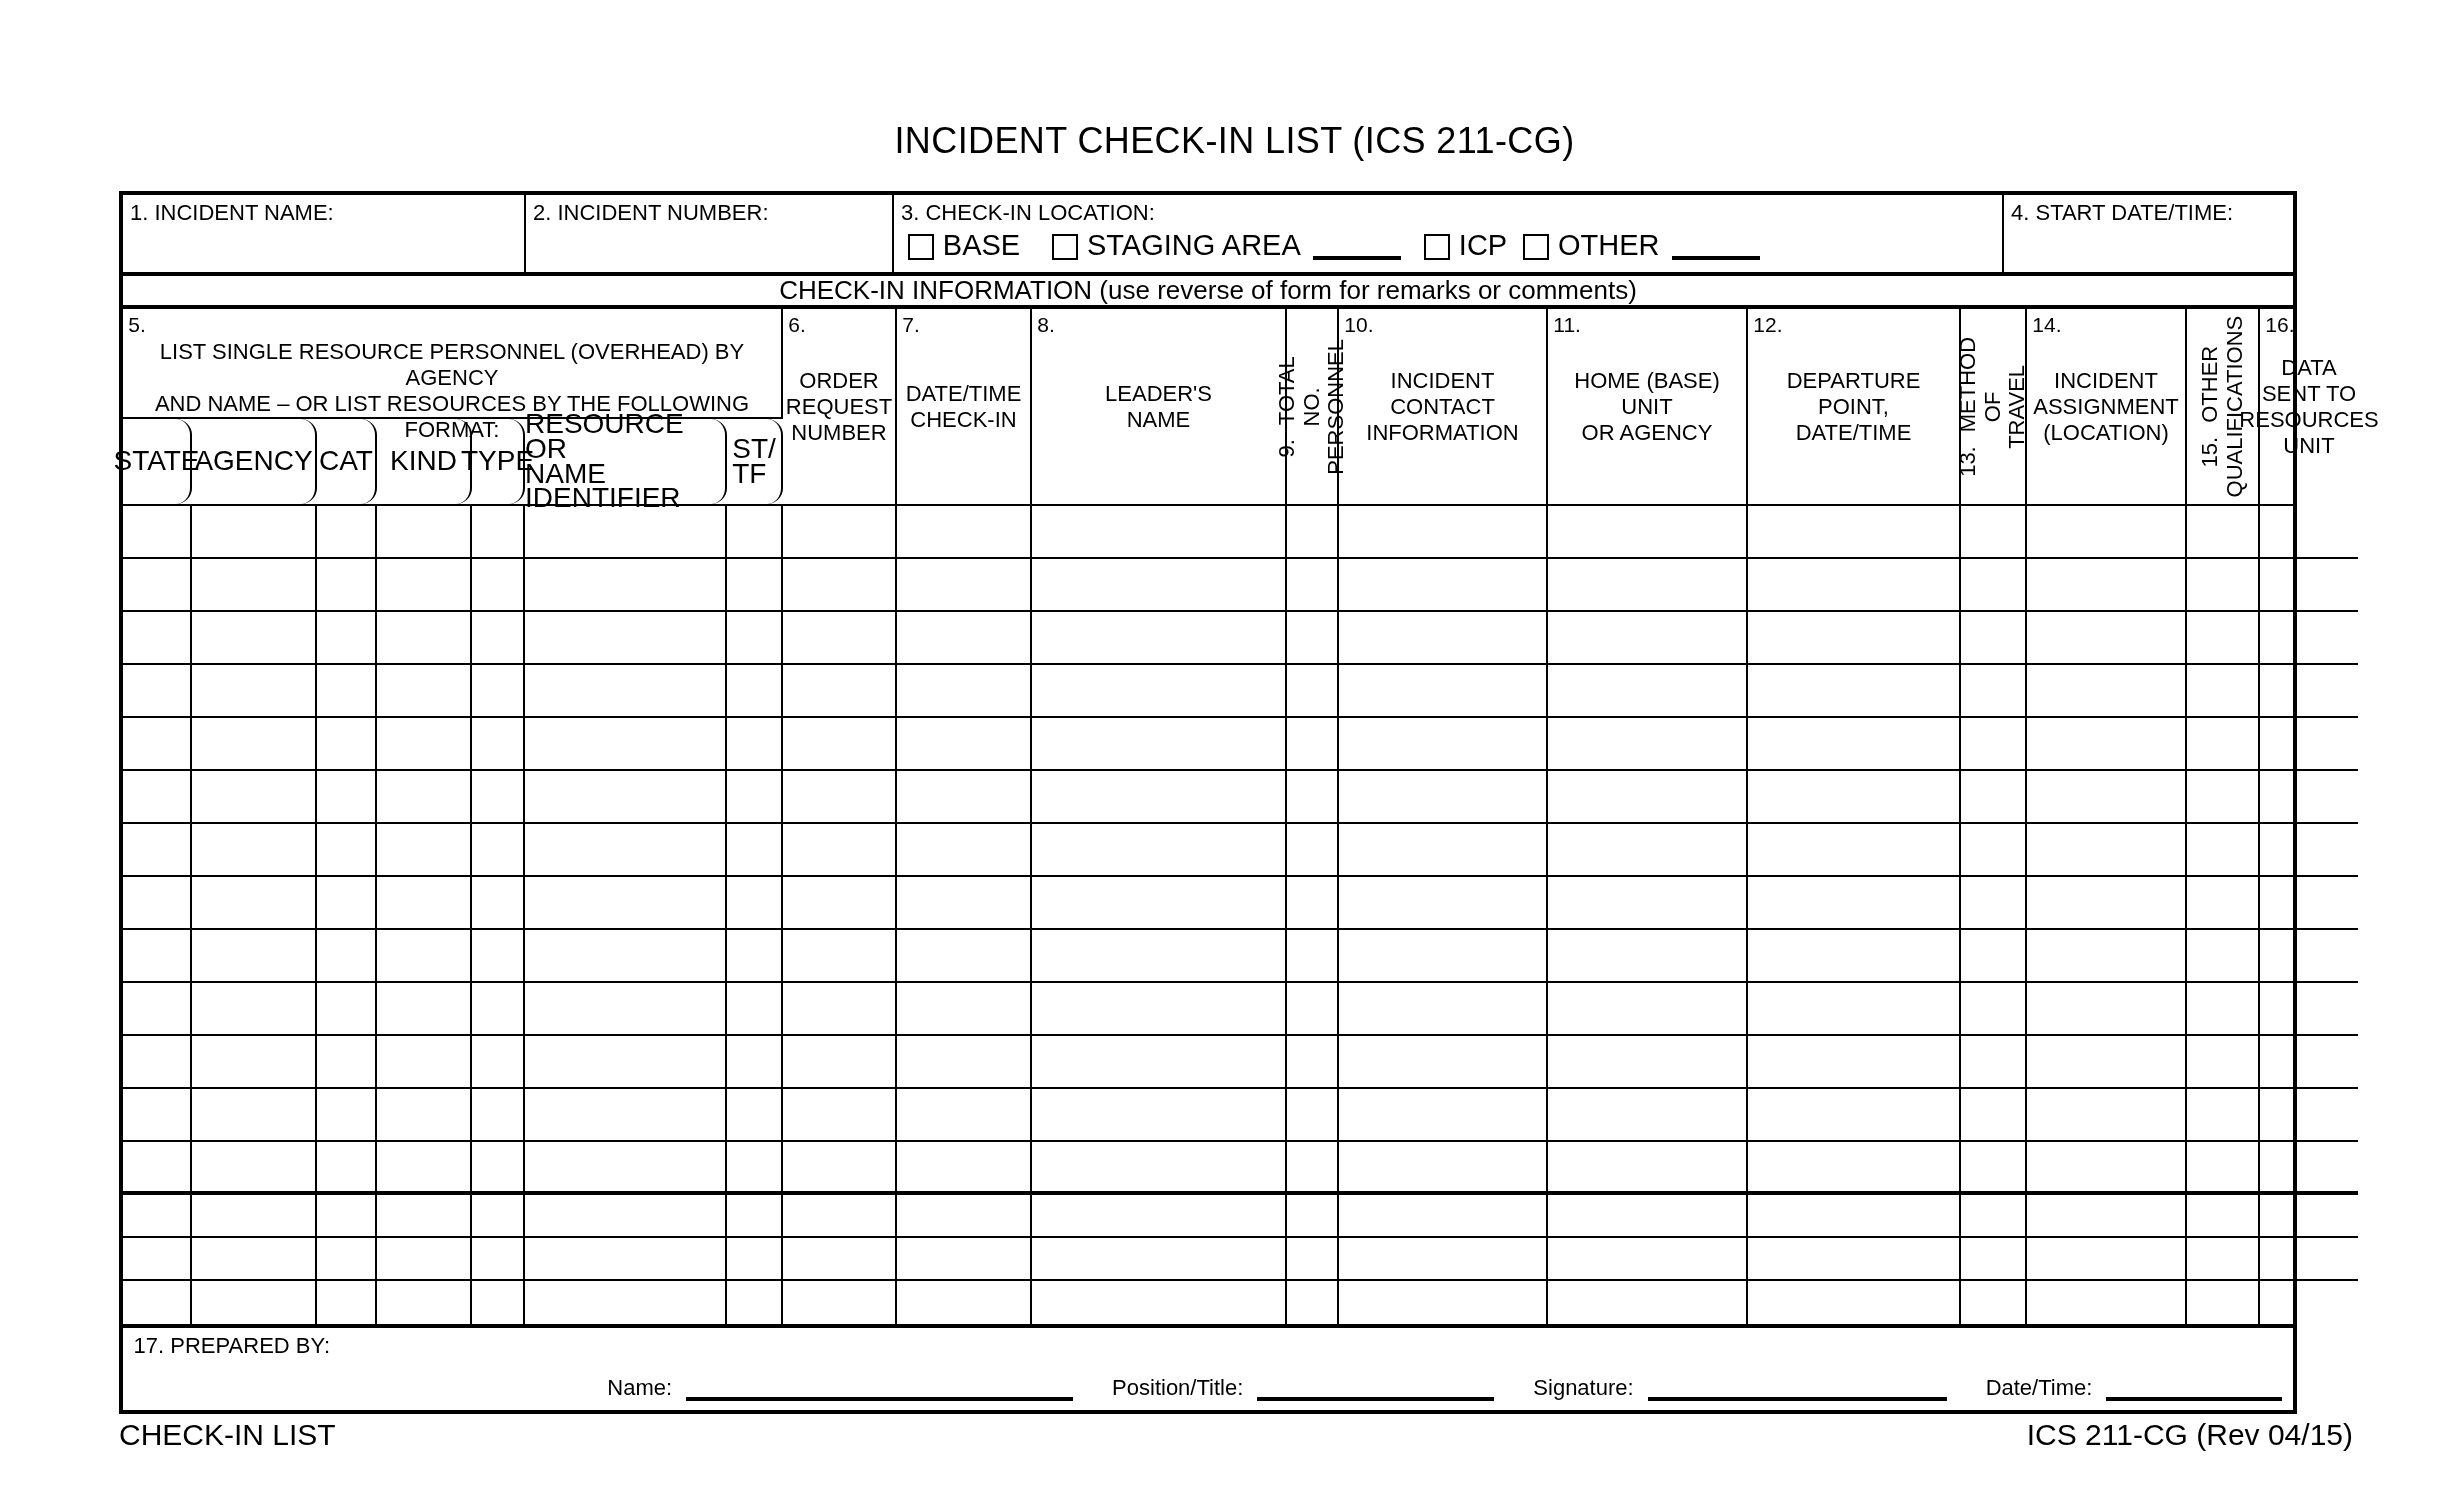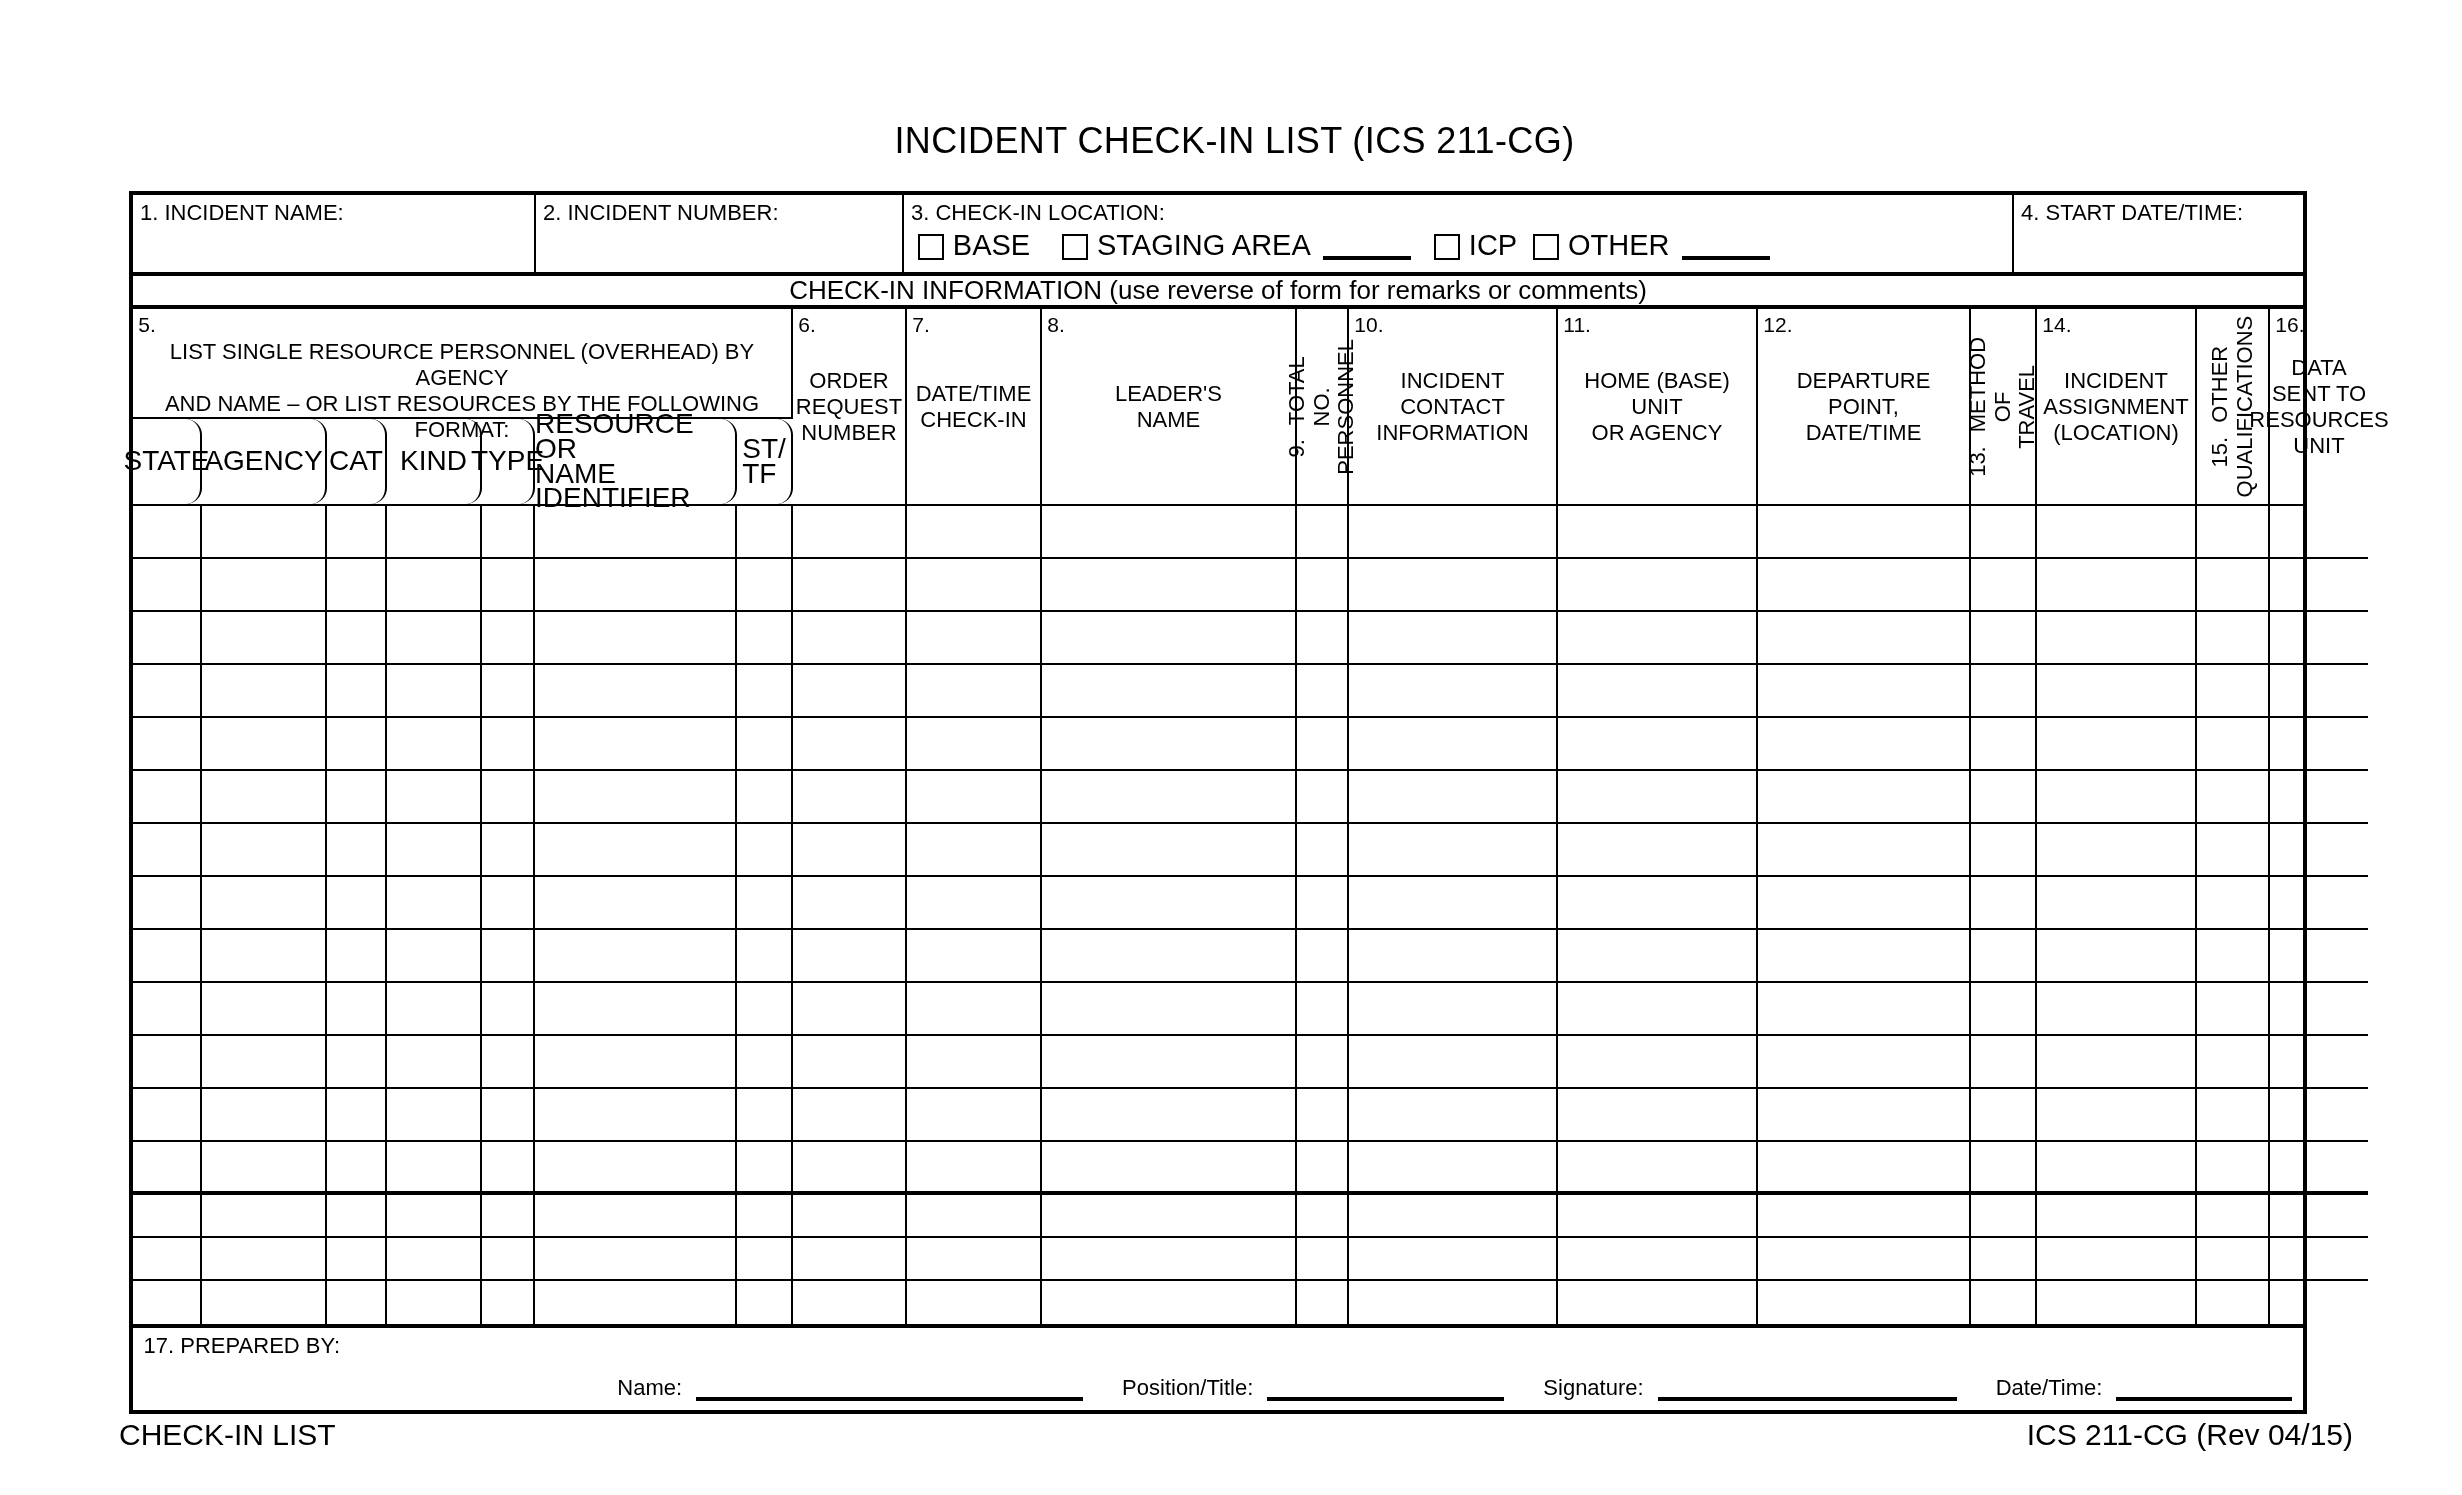--- a/index.html
+++ b/index.html
@@ -2,21 +2,21 @@
 <html style="font-size:14px"><head>
 <meta charset="utf-8">
 <style>
   * { box-sizing: border-box; margin: 0; padding: 0; }
   html, body { width: 2462px; height: 1495px; background: #fff; color: #000;
     font-family: "Liberation Sans", sans-serif; position: relative; overflow: hidden; }
 
   .title { position: absolute; top: 120px; left: 0; width: 2413px; text-align: center;
     font-size: 36px; letter-spacing: 0.4px; margin-left: 28px; }
 
-  .form { position: absolute; left: 129px; top: 191px; width: 2178px;
+  .form { position: absolute; left: 119px; top: 191px; width: 2178px;
     border: 4.4px solid #000; background: #fff; }
 
   
   .top-row { display: flex; height: 77px; }
   .tcell { border-right: 2.6px solid #000; padding: 5.3px 7px; font-size: 22px; overflow: hidden; }
   .tcell:last-child { border-right: none; }
   .tw1 { width: 403px; } .tw2 { width: 368px; } .tw3 { width: 1110px; } .tw4 { flex: 1; }
   .flabel { font-size: 22px; }
 
   .chk-row { display: flex; align-items: flex-end; margin-top: 4.4px; margin-left: 7px; }

